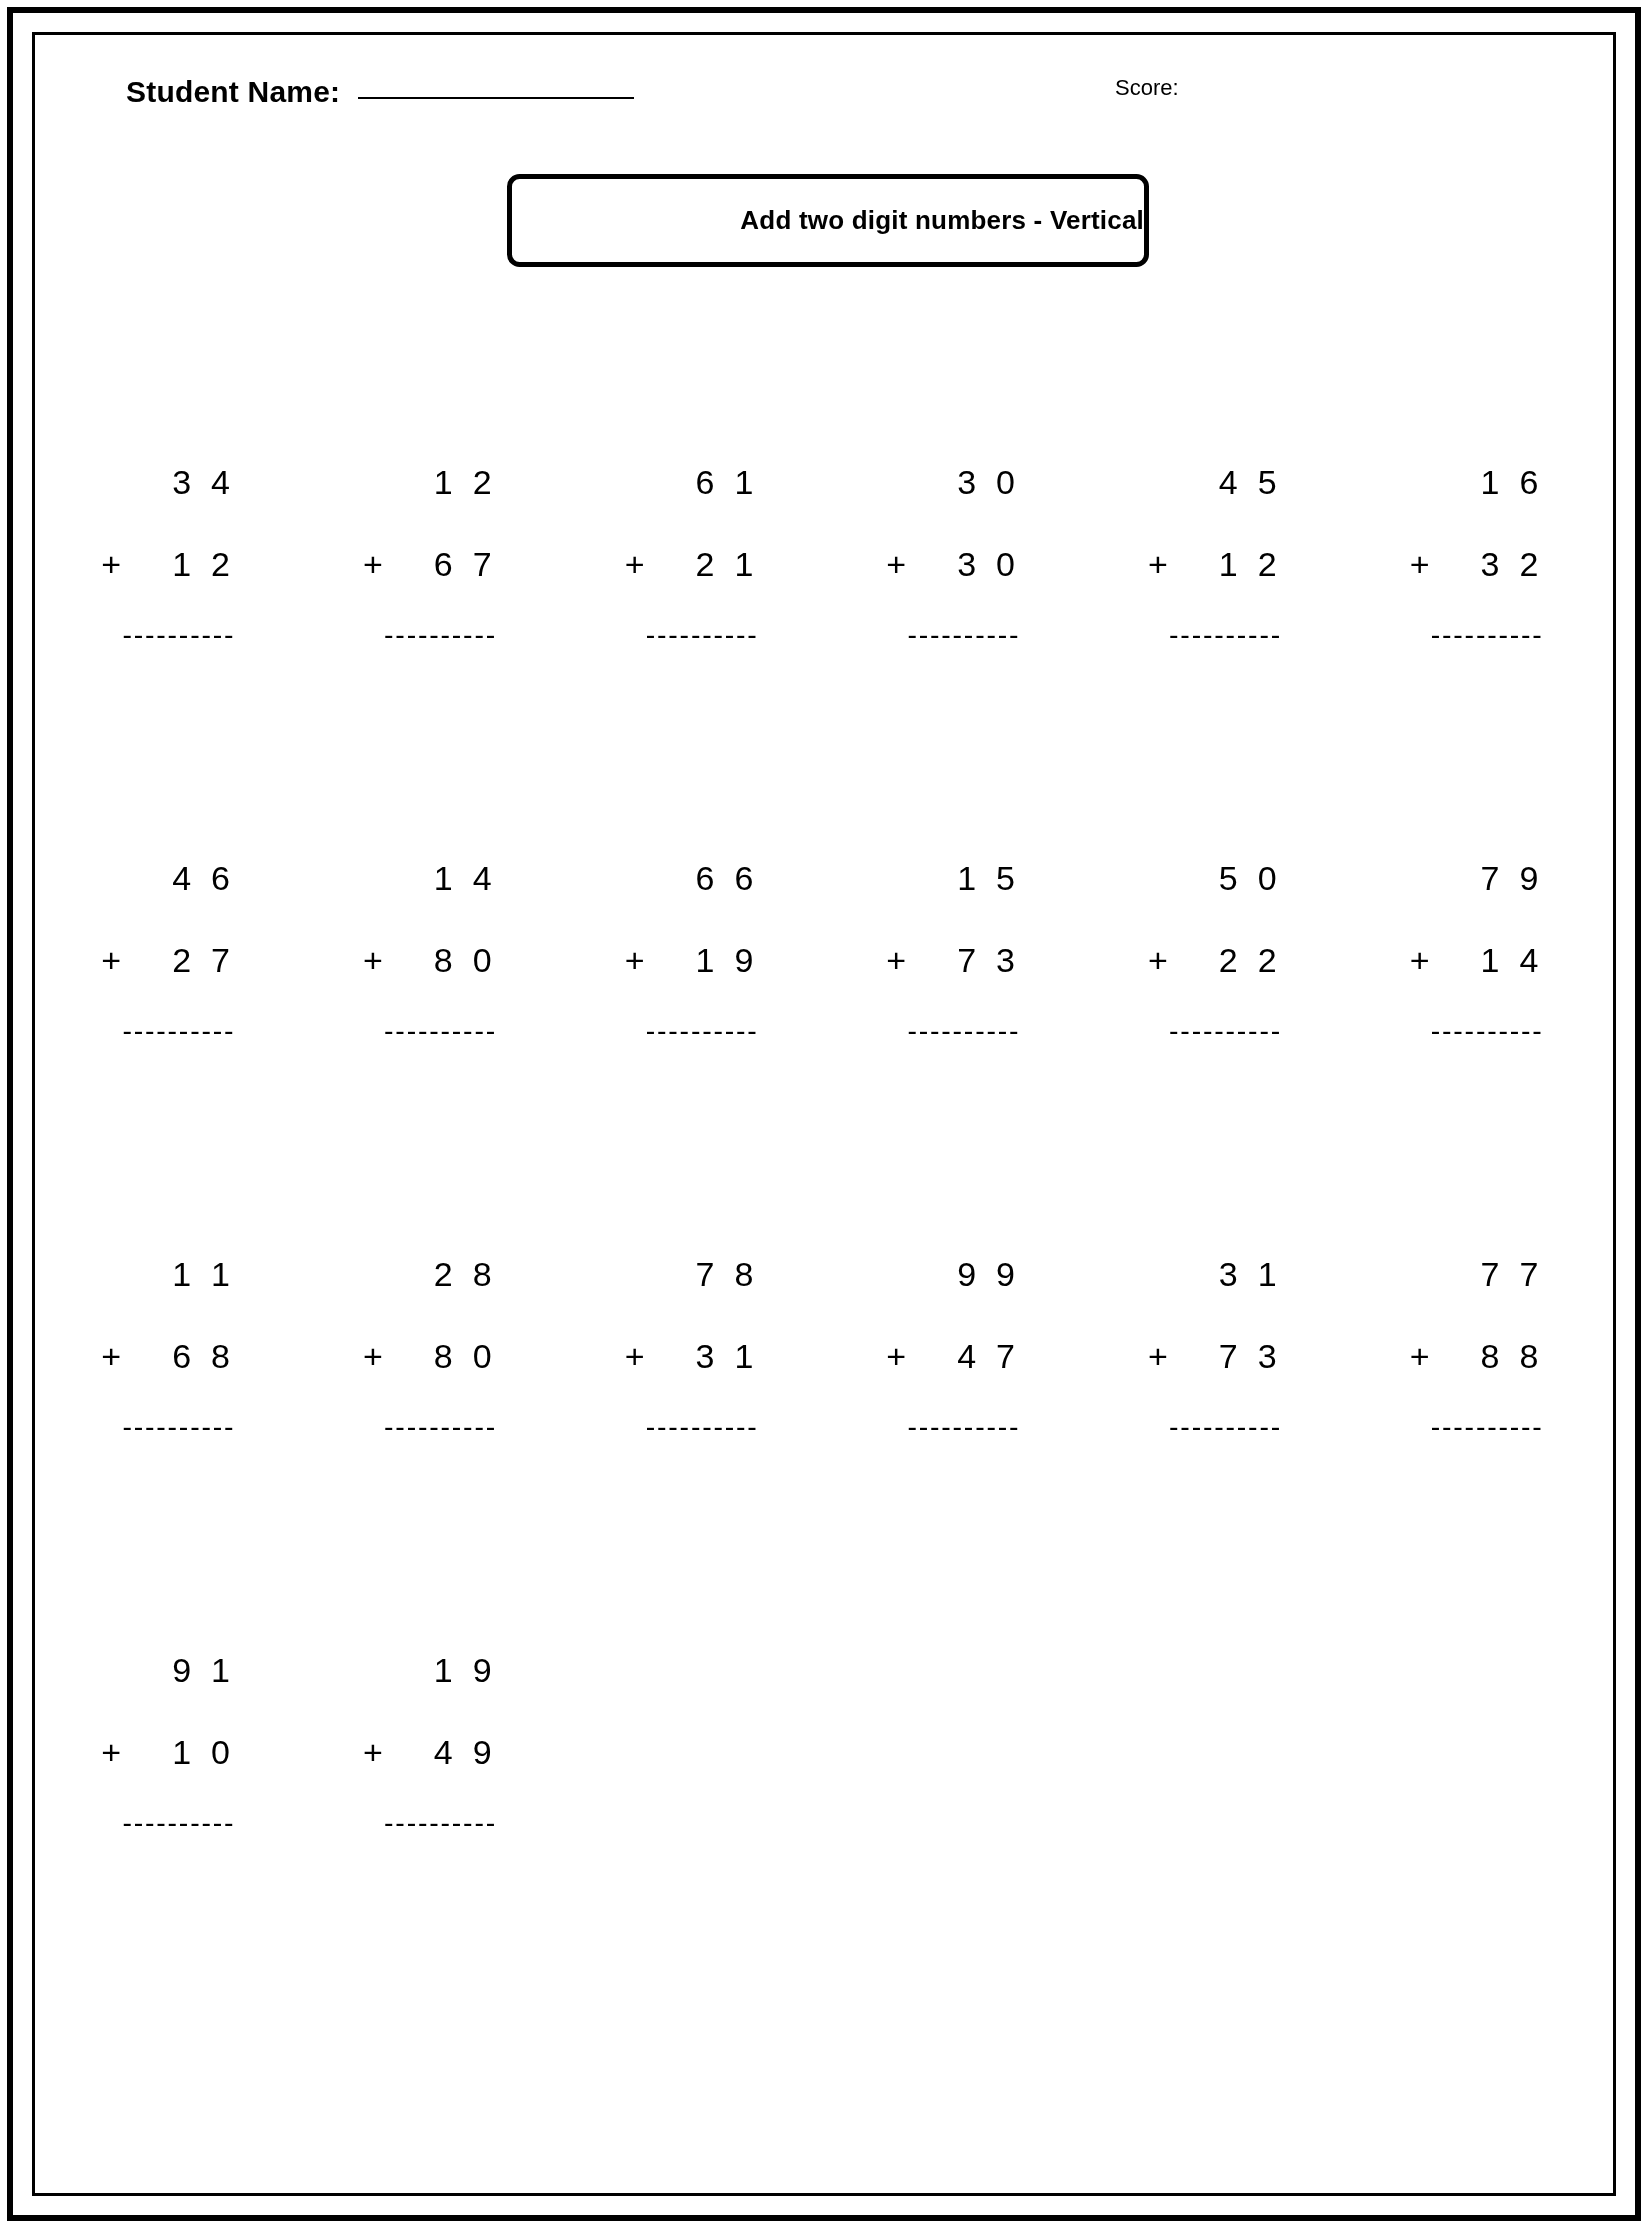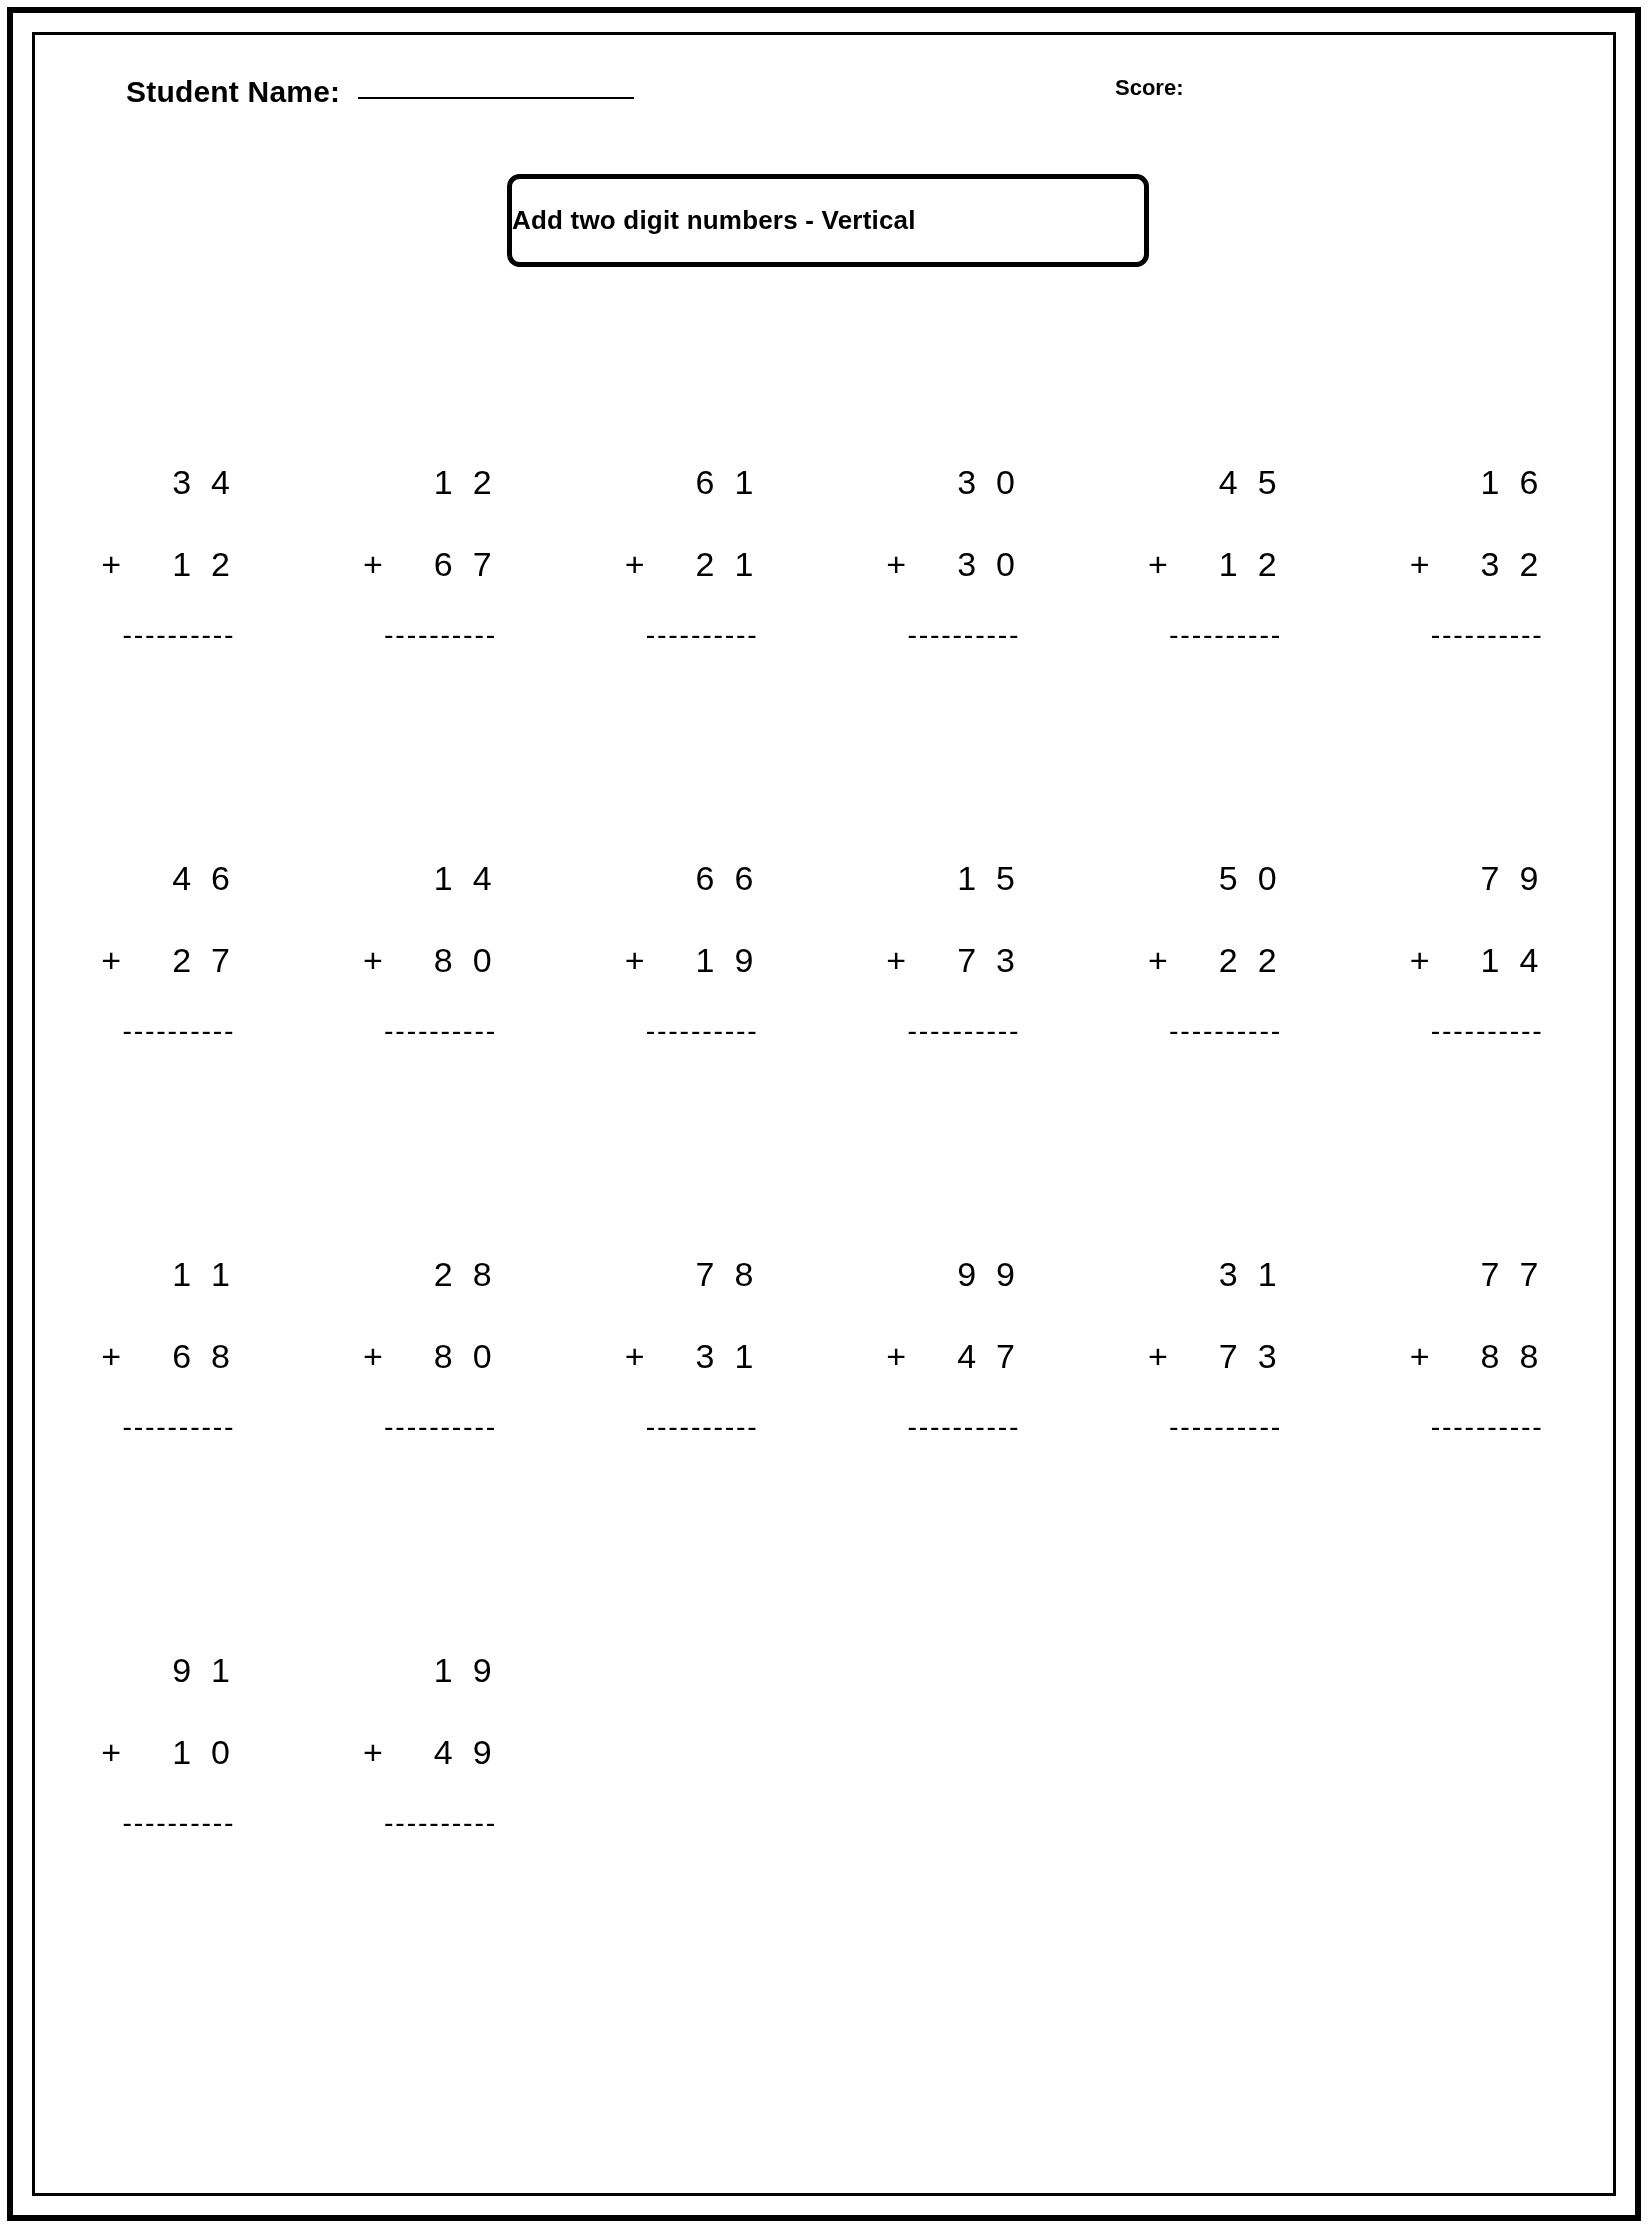--- a/index.html
+++ b/index.html
@@ -66,37 +66,37 @@
     margin-left: 9px;
     border-bottom: 2.7px solid #000;
     width: 276px;
     vertical-align: 2.7px;
   }
   .score {
     position: absolute;
     left: 1076px;
     top: 0;
     font-size: 22px;
-    font-weight: bold;
+    font-weight: normal;
     white-space: nowrap;
   }
 
   
   .title-box {
     position: absolute;
     left: 468px;
     top: 135px;
     width: 642px;
     height: 93px;
     border: 5.3px solid #000000;
     border-radius: 12.5px;
     box-sizing: border-box;
     display: flex;
     align-items: center;
-    justify-content: flex-start;
+    justify-content: flex-end;
   }
   .title-text {
     font-size: 26px;
     font-weight: bold;
     letter-spacing: 0.2px;
     white-space: nowrap;
   }
 
   
   .problems {

